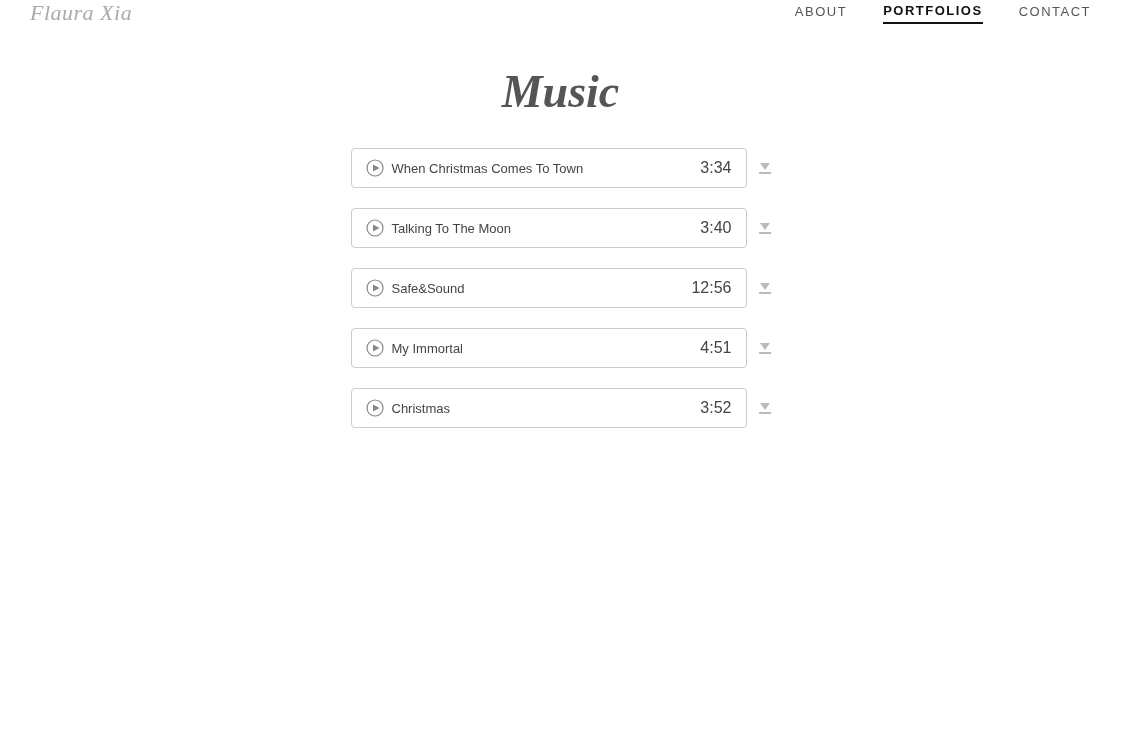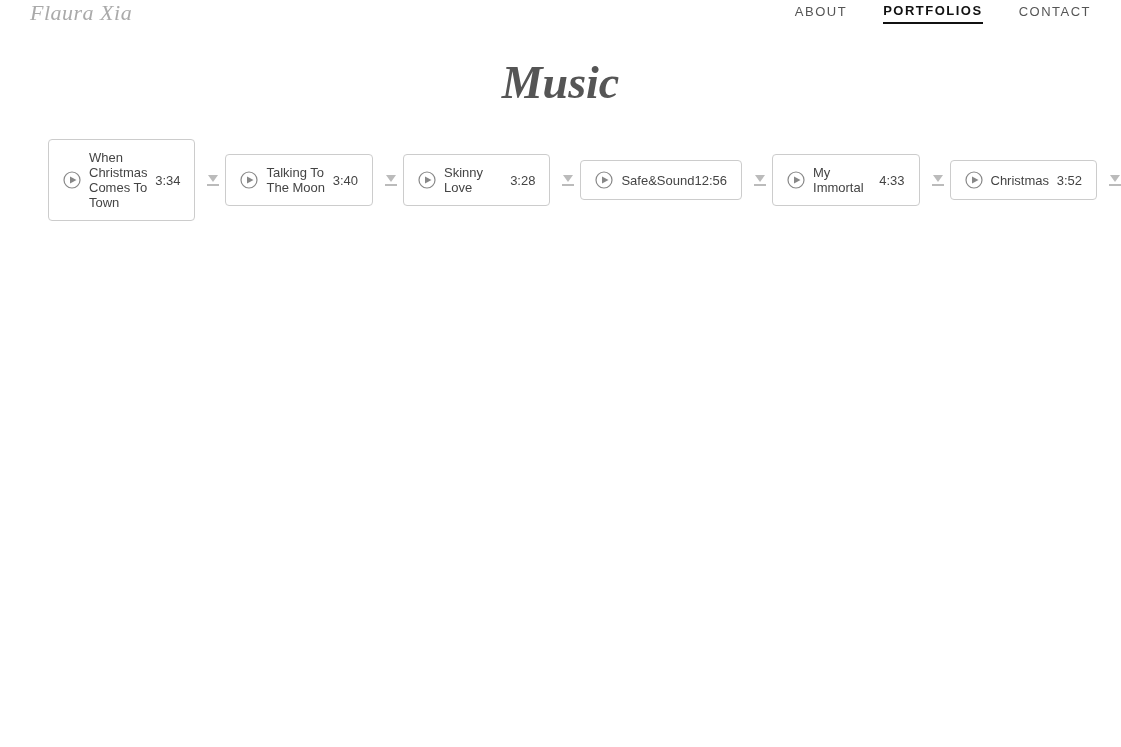--- a/index.html
+++ b/index.html
@@ -56,32 +56,31 @@
       border-bottom: 2px solid #111;
     }
 
     
     .page-title {
       text-align: center;
       font-family: 'Georgia', serif;
       font-style: italic;
       font-size: 46px;
       color: #555;
-      margin-top: 30px;
+      margin-top: 39px;
       margin-bottom: 30px;
     }
 
     
     .music-list {
       display: flex;
-      flex-direction: row;
-      align-items: center;
-      gap: 6px;
+      flex-direction: column;
+      align-items: center;
+      gap: 0px;
       padding-bottom: 40px;
-      margin-left: 48px;
     }
 
     .music-row {
       display: flex;
       align-items: center;
       width: 420px;
       margin-bottom: 20px;
     }
 
     .music-track {
@@ -109,21 +108,21 @@
     }
 
     .track-name {
       font-family: Arial, Helvetica, sans-serif;
       font-size: 13px;
       color: #444;
     }
 
     .track-duration {
       font-family: Arial, Helvetica, sans-serif;
-      font-size: 13px;
+      font-size: 16px;
       color: #444;
     }
 
     .download-icon {
       margin-left: 12px;
       display: flex;
       flex-direction: column;
       align-items: center;
       gap: 2px;
       cursor: pointer;
@@ -193,55 +192,39 @@
         <div class="dl-base"></div>
       </div>
     </div>
     <div class="music-row">
       <div class="music-track">
         <div class="track-left">
           <svg class="play-icon" viewBox="0 0 18 18">
       <circle cx="9" cy="9" r="8" fill="none" stroke="#888" stroke-width="1.2"></circle>
       <polygon points="7,5.5 13.5,9 7,12.5" fill="#888"></polygon>
     </svg>
-          <span class="track-name">Skinny Love</span>
-        </div>
-        <span class="track-duration">3:28</span>
-      </div>
-      <div class="download-icon">
-        <div class="dl-arrow"></div>
-        <div class="dl-base"></div>
-      </div>
-    </div>
-    <div class="music-row">
-      <div class="music-track">
-        <div class="track-left">
-          <svg class="play-icon" viewBox="0 0 18 18">
-      <circle cx="9" cy="9" r="8" fill="none" stroke="#888" stroke-width="1.2"></circle>
-      <polygon points="7,5.5 13.5,9 7,12.5" fill="#888"></polygon>
-    </svg>
           <span class="track-name">Safe&amp;Sound</span>
         </div>
         <span class="track-duration">12:56</span>
       </div>
       <div class="download-icon">
         <div class="dl-arrow"></div>
         <div class="dl-base"></div>
       </div>
     </div>
     <div class="music-row">
       <div class="music-track">
         <div class="track-left">
           <svg class="play-icon" viewBox="0 0 18 18">
       <circle cx="9" cy="9" r="8" fill="none" stroke="#888" stroke-width="1.2"></circle>
       <polygon points="7,5.5 13.5,9 7,12.5" fill="#888"></polygon>
     </svg>
           <span class="track-name">My Immortal</span>
         </div>
-        <span class="track-duration">4:33</span>
+        <span class="track-duration">4:51</span>
       </div>
       <div class="download-icon">
         <div class="dl-arrow"></div>
         <div class="dl-base"></div>
       </div>
     </div>
     <div class="music-row">
       <div class="music-track">
         <div class="track-left">
           <svg class="play-icon" viewBox="0 0 18 18">

